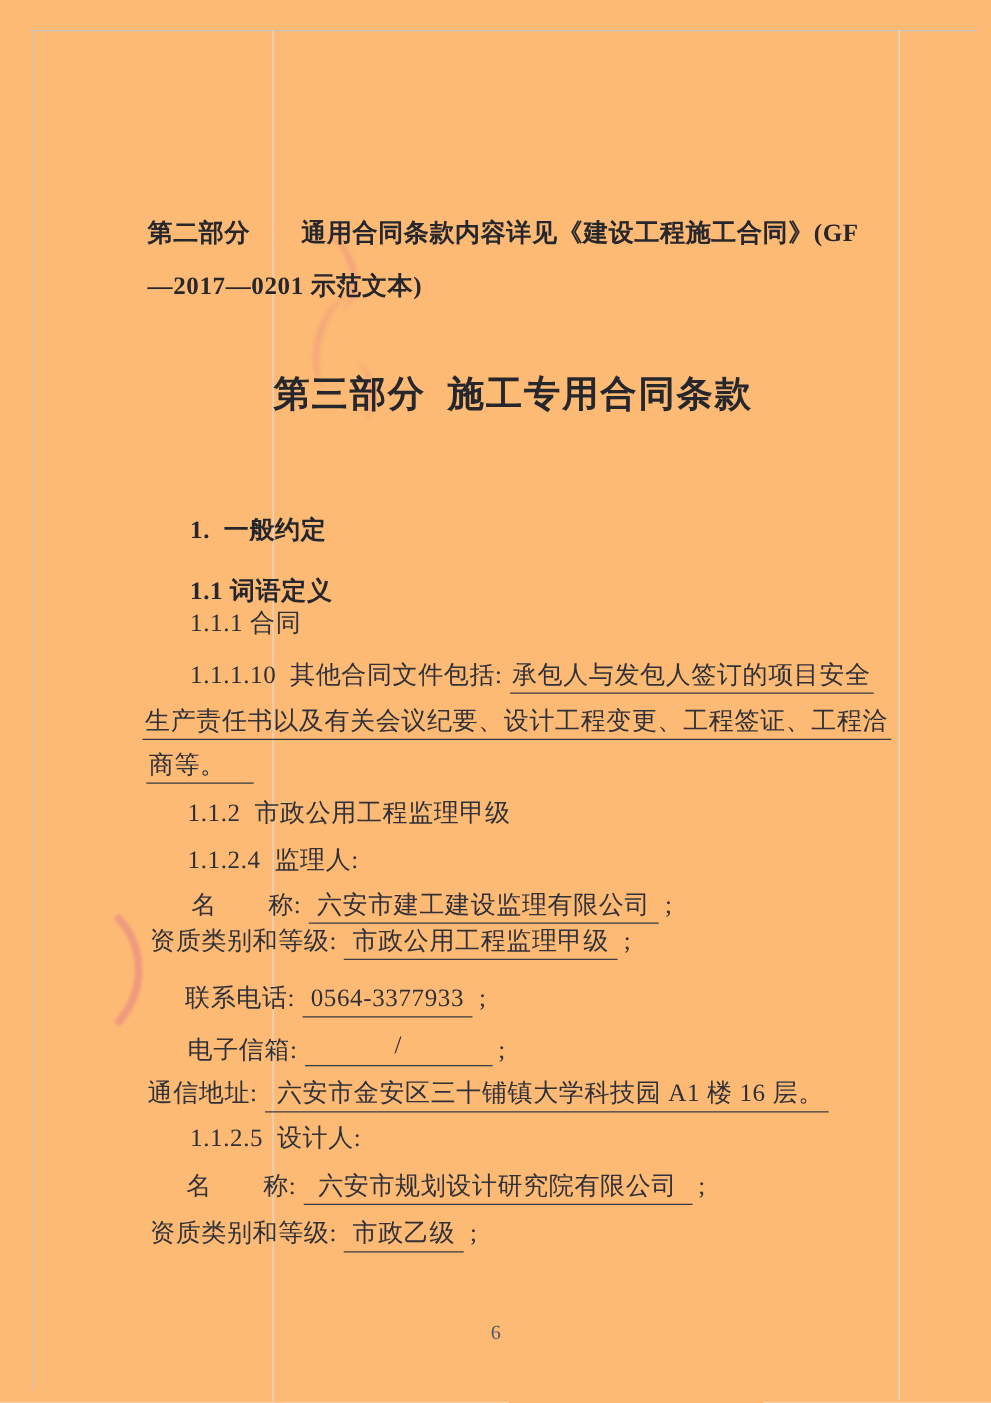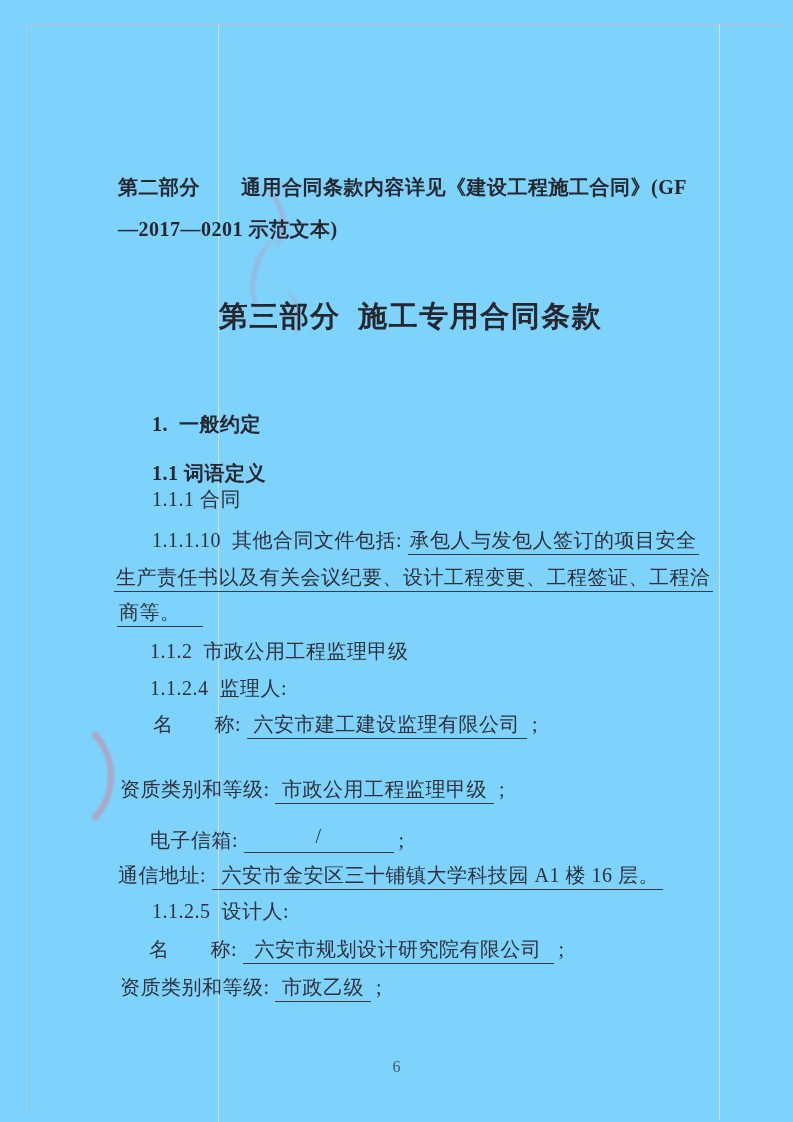--- a/index.html
+++ b/index.html
@@ -4,21 +4,21 @@
 <style>
   html,body{margin:0;padding:0;}
   body{
     width:793px;height:1122px;
     background:#f6f6f5;
     font-family:"Liberation Serif","DejaVu Serif",serif;
     overflow:hidden;
   }
   .page{
     position:relative;width:793px;height:1122px;
-    background:#7dd3fc;
+    background:#fdba74;
     color:#2f3038;
   }
   
   .scan-line{position:absolute;background:#c3c7cb;}
   .scan-top{left:24px;top:24px;width:758px;height:1px;background:#bfc3c9;opacity:.85;}
   .scan-left{left:26px;top:24px;width:1px;height:1088px;opacity:.7;}
   .scan-fold{left:218px;top:24px;width:1px;height:1098px;background:#dbdcde;opacity:.9;}
   .scan-right{left:719px;top:24px;width:1px;height:1096px;background:#e2e3e6;opacity:.9;}
   
   .seal-arc{
@@ -50,21 +50,21 @@
   .l-p2b{left:118px;top:216px;}
   .l-general{left:152px;top:411px;text-align:right;}
   .l-terms{left:152px;top:460px;}
   .l-contract{left:152px;top:486px;}
   .l-docs1{left:152px;top:527px;}
   .l-docs2{left:114px;top:564px;}
   .l-docs3{left:117px;top:599px;}
   .l-parties{left:150px;top:638px;}
   .l-suphead{left:150px;top:675px;}
   .l-supname{left:153px;top:711px;}
-  .l-supqual{left:120px;top:776px;}
+  .l-supqual{left:120px;top:740px;}
   .l-phone{left:148px;top:786px;}
   .l-email{left:150px;top:823px;}
   .l-addr{left:118px;top:862px;}
   .l-deshead{left:152px;top:898px;}
   .l-desname{left:149px;top:936px;}
   .l-desqual{left:120px;top:974px;}
 </style>
 </head>
 <body>
 
@@ -93,20 +93,21 @@
   <div class="ln l-docs2"><span class="u-tight">生产责任书以及有关会议纪要、设计工程变更、工程签证、工程洽</span></div>
   <div class="ln l-docs3"><span class="u-tight" style="padding-right:22px;">商等。</span></div>
 
   <div class="ln l-parties">1.1.2  市政公用工程监理甲级</div>
   <div class="ln l-suphead">1.1.2.4  监理人:</div>
 
   <div class="ln l-supname"><span>名　　称: </span><span class="u">六安市建工建设监理有限公司</span><span class="sep">;</span></div>
 
   <div class="ln l-supqual"><span>资质类别和等级: </span><span class="u">市政公用工程监理甲级</span><span class="sep">;</span></div>
 
+  <div class="ln l-phone"><span>联系电话: </span><span class="u">0564-3377933</span><span class="sep">;</span></div>
 
   <div class="ln l-email"><span>电子信箱: </span><span class="u-tight email-blank">/</span><span class="sep">;</span></div>
 
   <div class="ln l-addr"><span>通信地址: </span><span class="u-tight" style="padding:0 4px 3px 10px;font-family:Liberation Serif, serif;">六安市金安区三十铺镇大学科技园 A1 楼 16 层。</span></div>
 
   <div class="ln l-deshead">1.1.2.5  设计人:</div>
 
   <div class="ln l-desname"><span>名　　称: </span><span class="u" style="padding:0 12px 3px 12px;">六安市规划设计研究院有限公司</span><span class="sep">;</span></div>
 
   <div class="ln l-desqual"><span>资质类别和等级: </span><span class="u">市政乙级</span><span class="sep">;</span></div>

